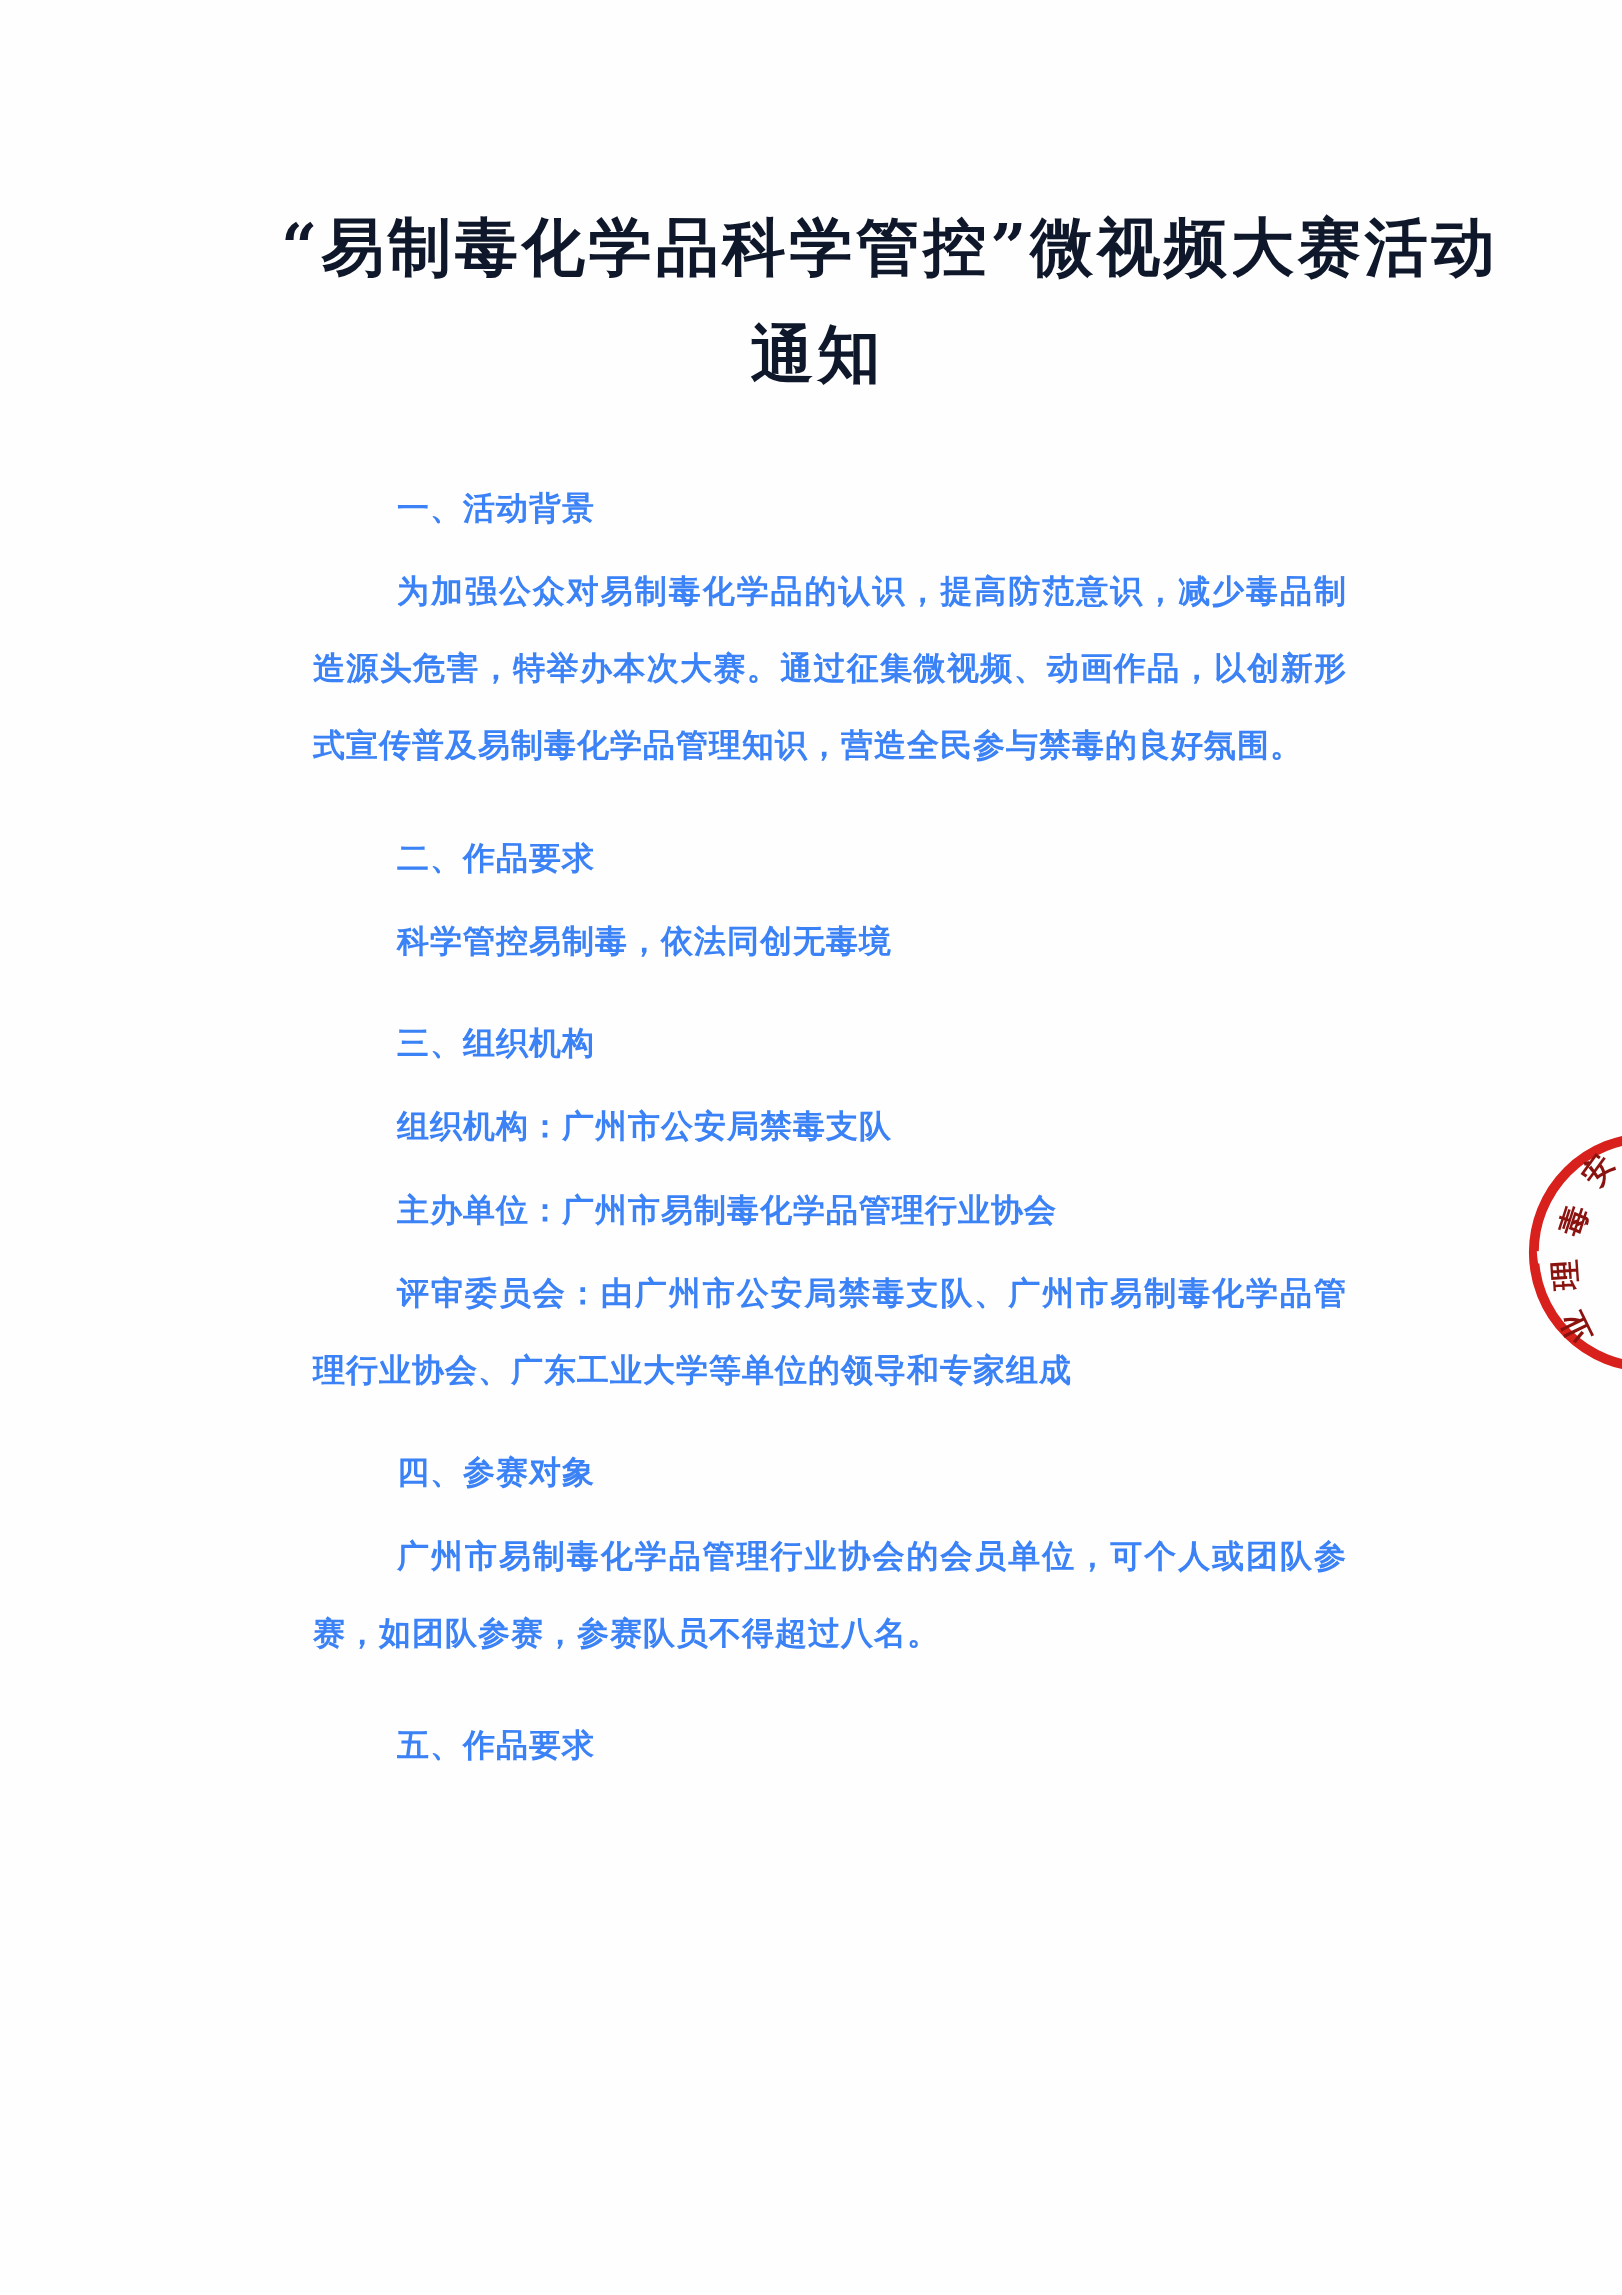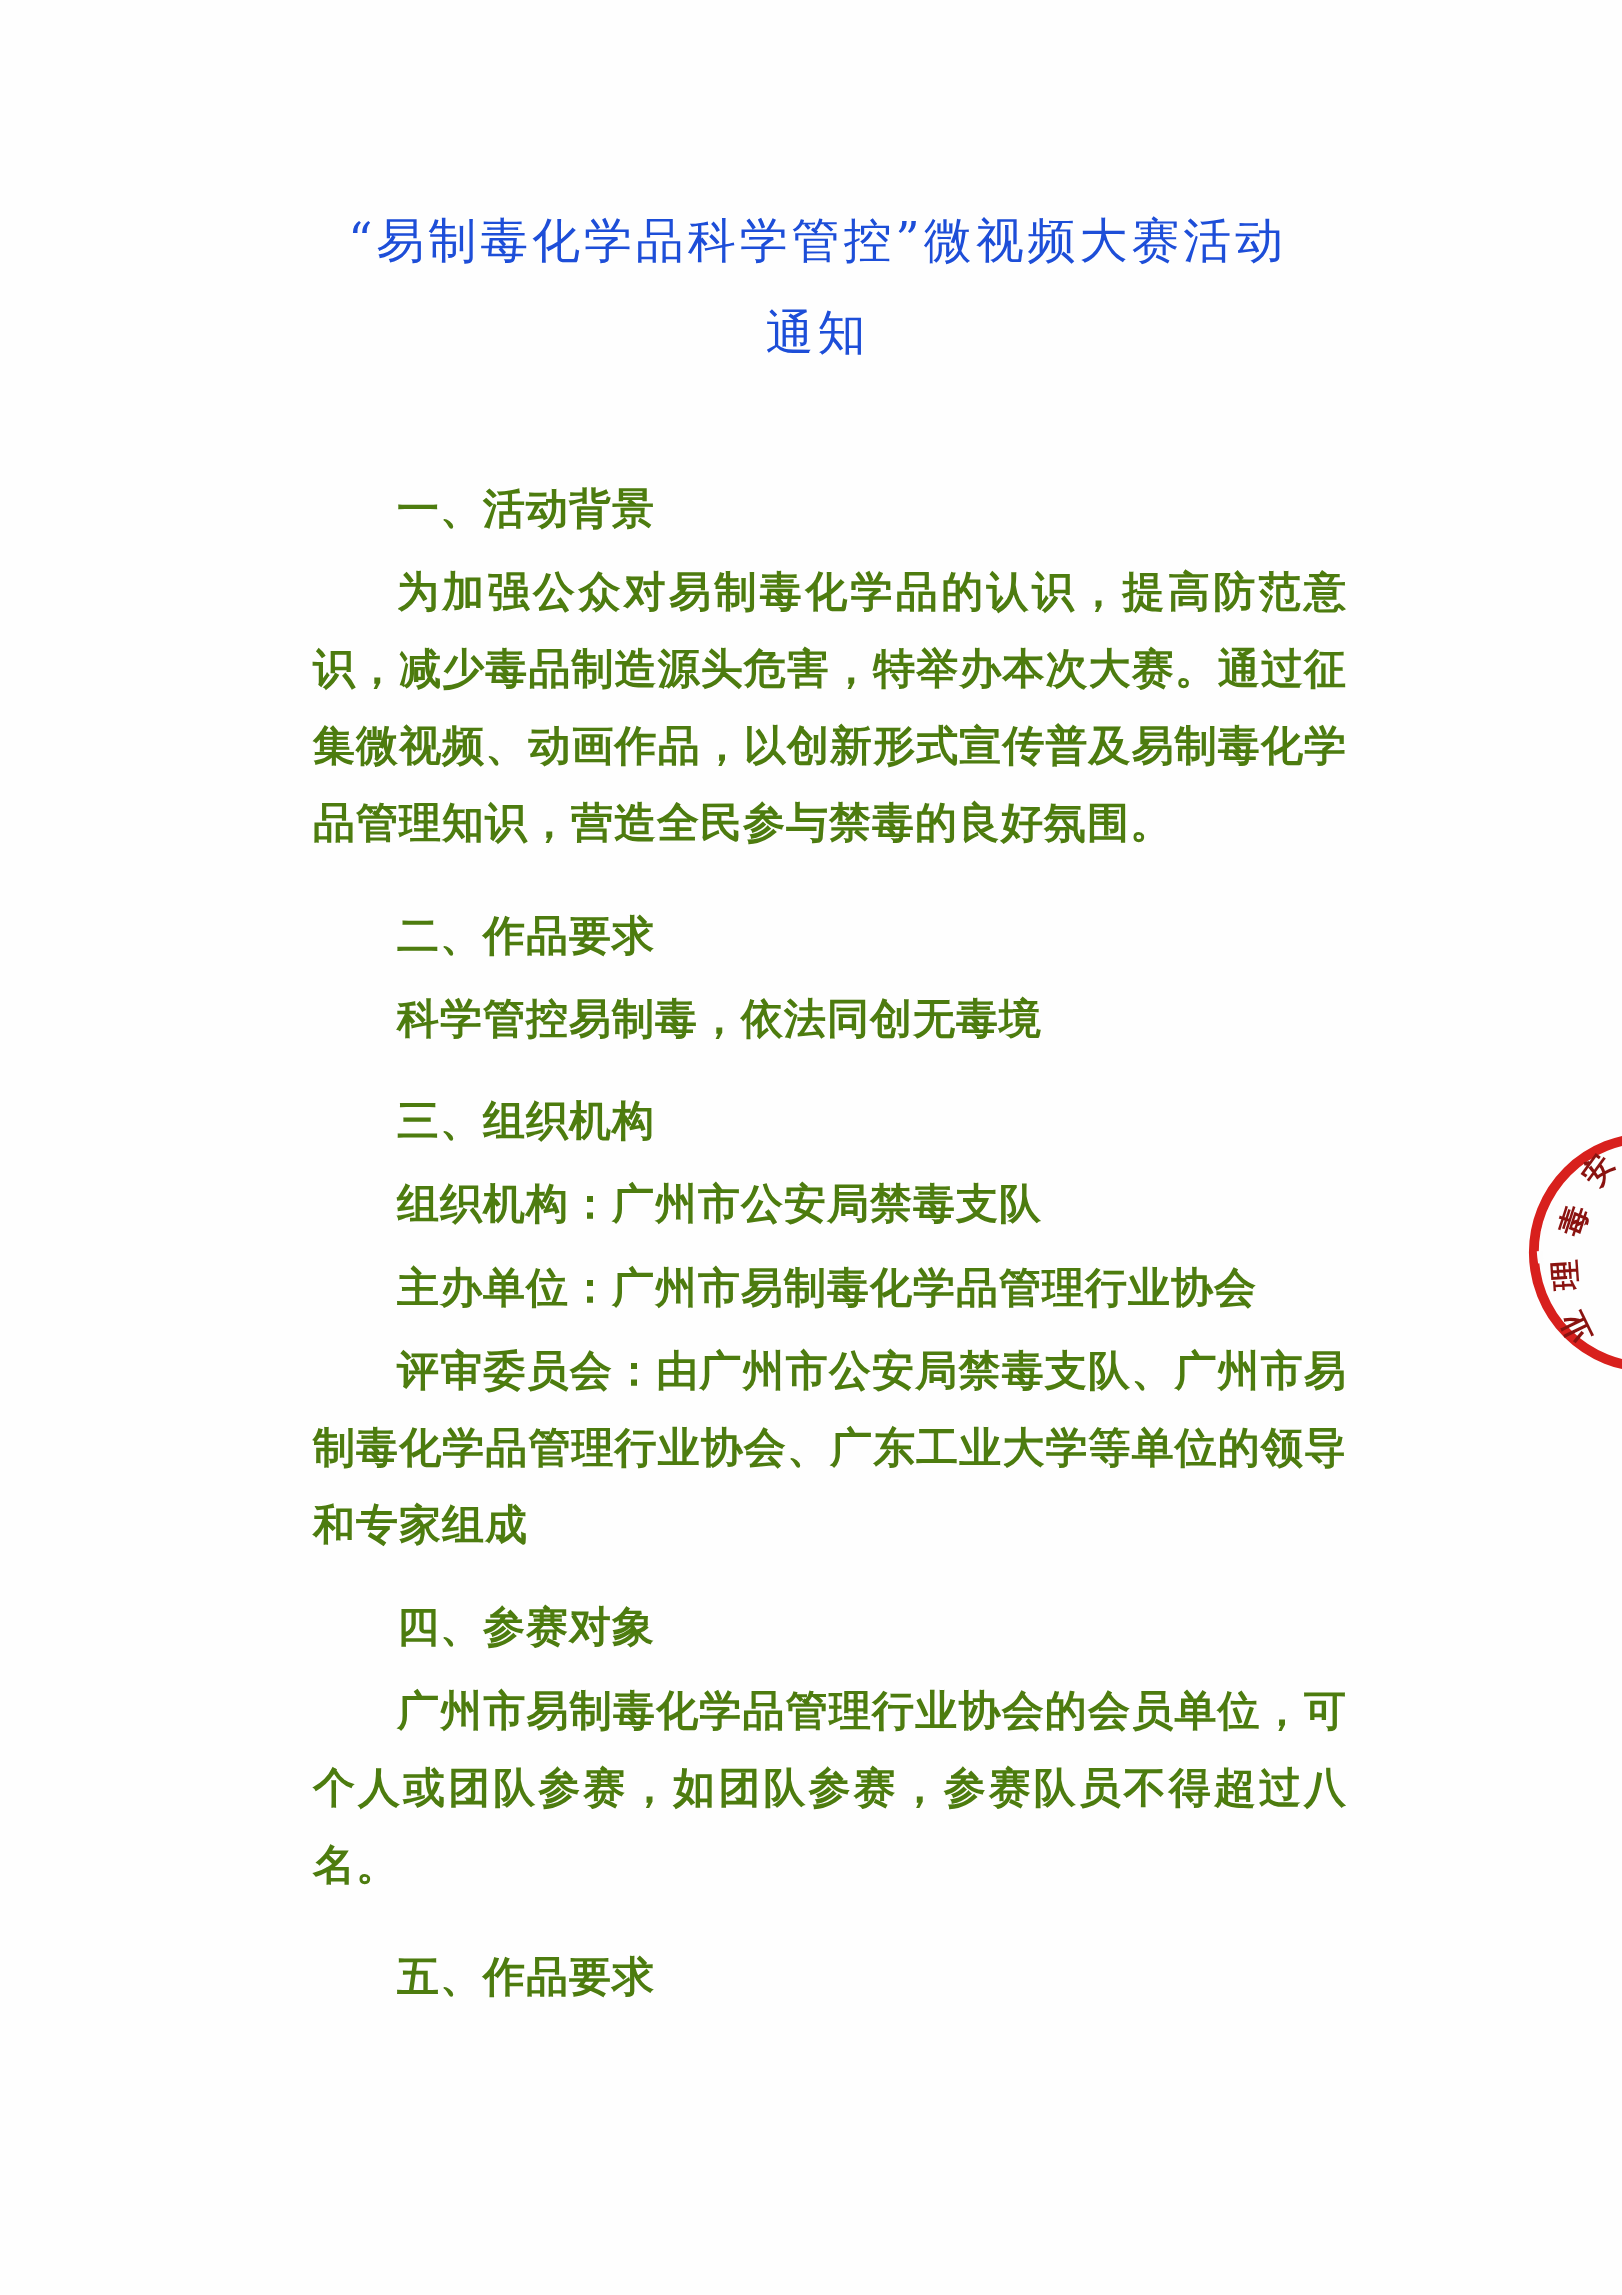--- a/index.html
+++ b/index.html
@@ -22,48 +22,48 @@
   
   .title-block {
     position: absolute;
     left: 281px;
     top: 216px;
     width: 1073px;
     text-align: center;
   }
 
   .title-line {
-    font-size: 48px;
-    font-weight: 400;
+    font-size: 63px;
+    font-weight: 700;
     letter-spacing: 3.9px;
     line-height: 1.0;
-    color: #1d4ed8;
+    color: #0f172a;
     white-space: nowrap;
   }
 
   .title-line.second {
     margin-top: 44px;
   }
 
   
   .body-block {
     position: absolute;
     left: 313px;
     top: 458px;
     width: 1034px;
   }
 
   .para {
-    font-size: 42px;
+    font-size: 32px;
     line-height: 77px;
     font-weight: 600;
     letter-spacing: 1px;
     text-align: justify;
     text-justify: inter-character;
-    color: #4d7c0f;
+    color: #3b82f6;
     margin: 0;
   }
 
   .para.heading {
     text-indent: 84px;
     margin-top: 11.8px;
     margin-bottom: 6.5px;
   }
 
   .para.indent2 {

